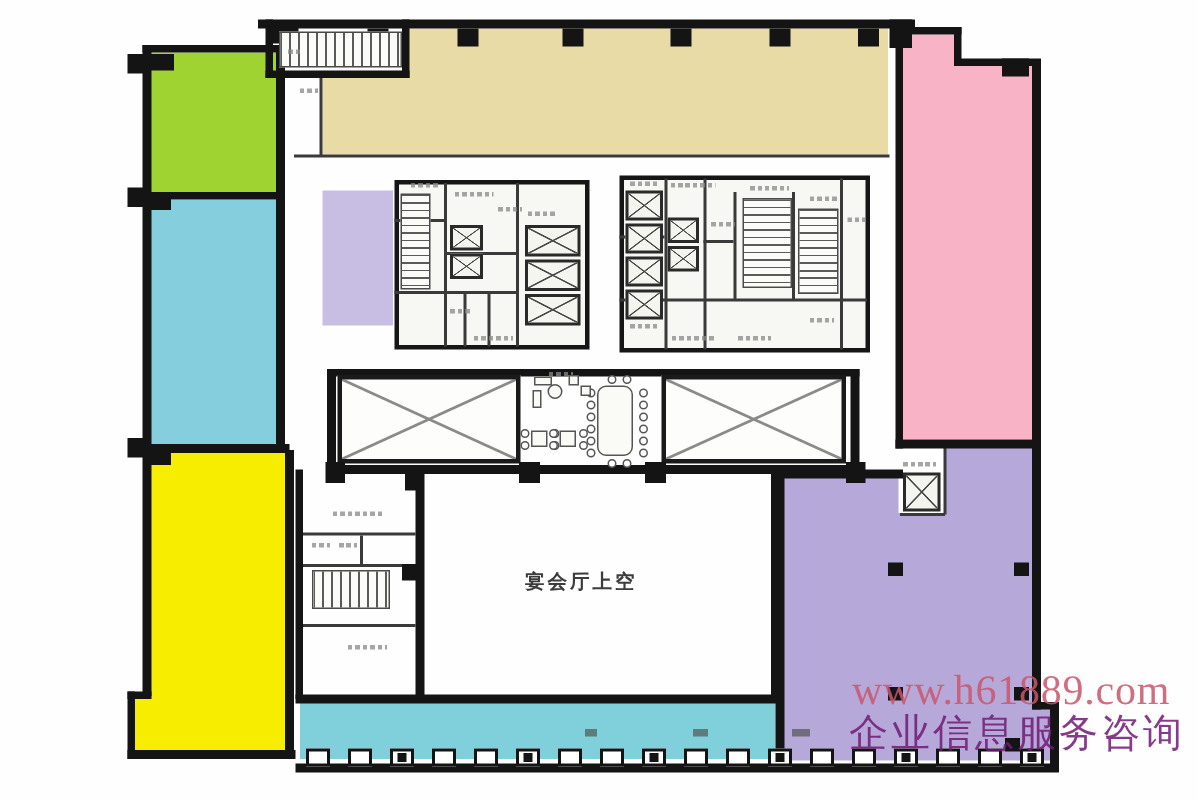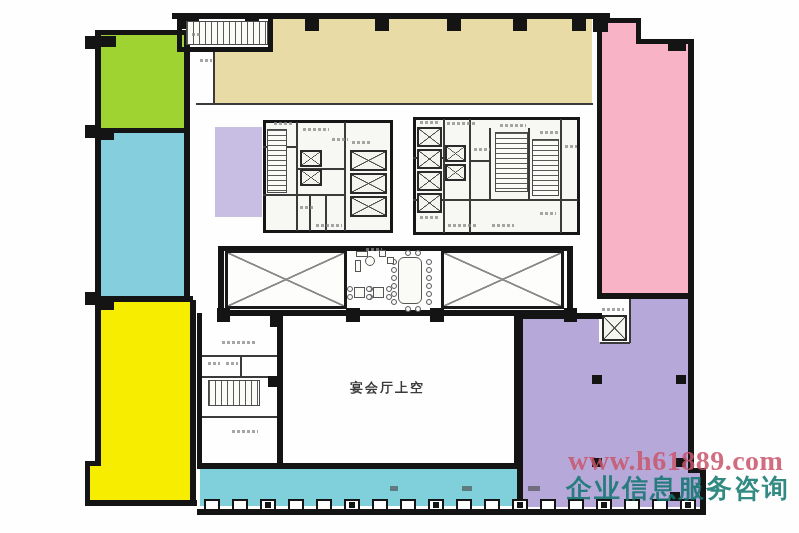--- a/index.html
+++ b/index.html
@@ -23,21 +23,21 @@
         background:repeating-linear-gradient(to right,#888 0 3px,transparent 3px 5px);}
   .tooth{position:absolute;width:16px;height:12px;background:#fff;border:2px solid #141414;z-index:4;box-sizing:border-box;}
   .tdot{position:absolute;width:6px;height:6px;background:#141414;z-index:5;}
   .chair{position:absolute;width:6px;height:6px;border:1px solid #555;border-radius:50%;background:#fff;z-index:5;box-sizing:border-box;}
   .furn{position:absolute;border:1.2px solid #555;background:#fafaf6;z-index:5;box-sizing:border-box;}
   .round{border-radius:50%;}
   .tick{position:absolute;background:#4d4d4d;opacity:.65;z-index:4;}
   #banquet-label{position:absolute;left:350px;top:379px;width:90px;z-index:6;
         font-size:13px;color:#3c3c3c;letter-spacing:2px;font-weight:bold;
         font-family:"Liberation Serif",serif;}
-  .wm{position:absolute;z-index:9;font-family:"Liberation Serif",serif;opacity:.85;white-space:nowrap;font-weight:bold;}
+  .wm{position:absolute;z-index:9;font-family:"Liberation Serif",serif;opacity:.85;white-space:nowrap;}
   #wm1{left:568px;top:445px;font-size:28px;letter-spacing:.5px;}
   #wm2{left:566px;top:471px;font-size:26px;letter-spacing:2px;}
 </style>
 </head>
 <body>
 
 <div id="plan">
 
   <div class="zone" style="left: 100px; top: 35px; width: 86px; height: 93px; background: rgb(158, 211, 49);"></div>
   <div class="zone" style="left: 100px; top: 133px; width: 86px; height: 163px; background: rgb(133, 206, 222);"></div>
@@ -53,21 +53,21 @@
   <div class="zone" style="left: 688px; top: 470px; width: 15px; height: 37px; background: rgb(182, 169, 218);"></div>
   <div class="zone" style="left:599px;top:298px;width:30px;height:44px;background:#fff;z-index:3"></div>
   <div class="zone" style="left: 200px; top: 468px; width: 317px; height: 38px; background: rgb(127, 208, 218);"></div>
 
   <div class="core" style="left:263px;top:120px;width:130px;height:113px"></div>
   <div class="core" style="left:413px;top:117px;width:167px;height:118px"></div>
 
   <div id="banquet-label">宴会厅上空</div>
 
   <div class="wm" id="wm1" style="color: rgb(201, 86, 107);">www.h61889.com</div>
-  <div class="wm" id="wm2" style="color: #0f766e;">企业信息服务咨询</div>
+  <div class="wm" id="wm2" style="color: #701a75;">企业信息服务咨询</div>
 <div class="wall" style="left: 172px; top: 13px; width: 438px; height: 6px;"></div>
     <div class="wall" style="left: 177px; top: 13px; width: 5px; height: 39px;"></div>
     <div class="wall" style="left: 177px; top: 47px; width: 96px; height: 5px;"></div>
     <div class="wall" style="left: 268px; top: 13px; width: 5px; height: 39px;"></div>
     <div class="wall" style="left: 95px; top: 30px; width: 6px; height: 434px;"></div>
     <div class="wall" style="left: 95px; top: 30px; width: 92px; height: 5px;"></div>
     <div class="wall" style="left: 97px; top: 128px; width: 92px; height: 5px;"></div>
     <div class="wall" style="left: 97px; top: 296px; width: 96px; height: 6px;"></div>
     <div class="wall" style="left: 184px; top: 30px; width: 6px; height: 270px;"></div>
     <div class="wall" style="left: 190px; top: 300px; width: 6px; height: 206px;"></div>

